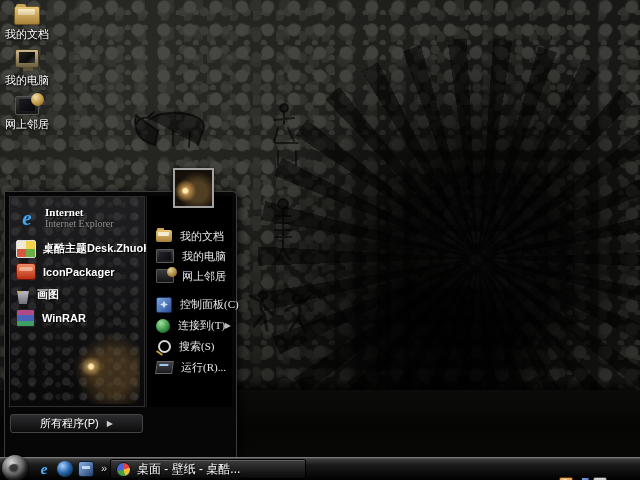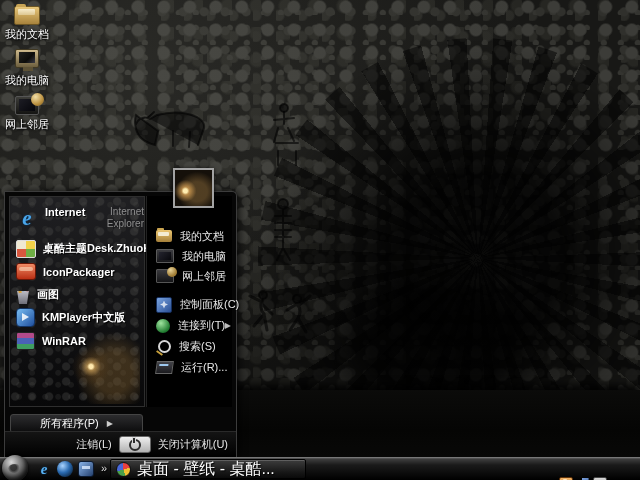--- a/index.html
+++ b/index.html
@@ -59,21 +59,21 @@
       linear-gradient(180deg, rgba(40,40,42,0.5), rgba(0,0,0,0.65));
     background-size:17px 15px,13px 12px,100% 100%;
     border:1px solid #2e2e2e;box-sizing:border-box;padding-top:5px;}
   .lantern-art{position:absolute;left:60px;bottom:2px;width:70px;height:78px;pointer-events:none;
     background:
       radial-gradient(circle at 30% 52%, #ffe9ae 0 2px, rgba(255,200,110,0.55) 4px, rgba(120,80,30,0.18) 10px, rgba(0,0,0,0) 20px),
       radial-gradient(ellipse at 62% 60%, rgba(120,90,45,0.45) 0 30%, rgba(0,0,0,0) 62%);}
   .mi{display:flex;align-items:center;gap:7px;height:23px;padding-left:6px;position:relative;}
   .mi-tall{height:32px;margin-bottom:3px;}
   .mi-label{font-size:11px;font-weight:bold;color:#fff;text-shadow:1px 1px 1px #000;white-space:nowrap;}
-  .mi-text{display:flex;flex-direction:row;line-height:12px;}
+  .mi-text{display:flex;flex-direction:column;line-height:12px;font-family:Liberation Serif, serif;}
   .mi-sub{font-size:10px;color:#8f8f8f;font-weight:normal;text-align:right;}
   .ic{flex:0 0 auto;position:relative;}
   .ie-ic{width:22px;height:22px;color:#4aa6ea;font:italic bold 21px "Liberation Serif","DejaVu Serif",serif;
     text-align:center;line-height:22px;text-shadow:0 0 2px #0a3a6a;}
   .zhuoku-ic{width:18px;height:16px;border:1px solid #ddd;border-radius:2px;
     background:conic-gradient(#f2d24a 0 25%, #6fae45 0 50%, #d8573f 0 75%, #efe8d2 0);}
   .iconpkg-ic{width:18px;height:15px;border-radius:3px;background:linear-gradient(180deg,#f08a64,#b92f14);border:1px solid #6b1606;}
   .iconpkg-ic::before{content:"";position:absolute;left:2px;top:3px;right:2px;height:4px;background:rgba(255,230,200,0.55);border-radius:2px;}
   .paint-ic{width:14px;height:13px;margin-top:6px;background:linear-gradient(180deg,#bdbdc6,#6e6e78);
     clip-path:polygon(8% 0,92% 0,78% 100%,22% 100%);}
@@ -86,21 +86,21 @@
   .pad-ic::after{content:"";position:absolute;left:2px;right:2px;top:6px;height:8px;
     background:repeating-linear-gradient(180deg,#8aa0b8 0 1px,rgba(0,0,0,0) 1px 3px);}
   .all-programs{position:absolute;left:5px;bottom:24px;width:133px;height:19px;
     display:flex;align-items:center;justify-content:center;gap:8px;
     background:linear-gradient(180deg,#2c2c2e,#0c0c0d);border:1px solid #444;border-radius:3px;box-sizing:border-box;}
   .ap-label{font-size:11px;font-weight:normal;color:#fff;}
   .ap-arrow{font-size:8px;color:#ccc;}
   .menu-right{position:absolute;left:141px;top:4px;right:4px;bottom:50px;background:#000;
     border-left:1px solid #222;box-sizing:border-box;padding-top:30px;}
   .pr{display:flex;align-items:center;gap:8px;height:20px;padding-left:9px;position:relative;}
-  .pr-sys{height:21px;}
+  .pr-sys{height:21px;font-family:Liberation Serif, serif;}
   .pr-label{font-size:11px;color:#e8e8e8;text-shadow:1px 1px 1px #000;white-space:nowrap;}
   .group-gap{height:8px;}
   .sub-arrow{position:absolute;right:1px;font-size:8px;color:#bbb;}
   .fold-ic{width:16px;height:12px;background:linear-gradient(180deg,#eec873,#a5803a);border-radius:2px;}
   .fold-ic::before{content:"";position:absolute;left:1px;top:-2px;width:7px;height:2px;background:#caa450;border-radius:1px 1px 0 0;}
   .fold-ic::after{content:"";position:absolute;left:2px;top:2px;width:11px;height:4px;background:#f4ecd2;border-radius:1px;}
   .comp-ic{width:16px;height:12px;background:linear-gradient(180deg,#3c3c40,#17171a);border:1px solid #5a5a5a;border-radius:1px;}
   .comp-ic::before{content:"";position:absolute;left:2px;top:2px;right:2px;bottom:2px;background:linear-gradient(135deg,#24242e,#08080c);}
   .net-ic{width:16px;height:12px;background:linear-gradient(180deg,#3a3a3e,#141416);border:1px solid #555;border-radius:1px;}
   .net-ic::after{content:"";position:absolute;right:-4px;top:-3px;width:10px;height:10px;border-radius:50%;
@@ -139,21 +139,21 @@
   .ql-ie{color:#57b0f0;font:italic bold 15px "Liberation Serif","DejaVu Serif",serif;text-align:center;line-height:16px;text-shadow:0 0 2px #0a3a6a;}
   .ql-globe{border-radius:50%;background:radial-gradient(circle at 35% 30%,#aad4ff,#2a6ab0 45%,#07192e 90%);}
   .ql-app{border-radius:3px;background:linear-gradient(135deg,#8ab4e8,#24406e);border:1px solid #0c1a30;box-sizing:border-box;}
   .ql-app::before{content:"";position:absolute;left:3px;top:4px;right:3px;height:3px;background:rgba(220,235,255,0.8);}
   .chevron{font-size:11px;color:#ddd;line-height:23px;margin-left:2px;text-shadow:1px 1px 1px #000;}
   .task-btn{position:absolute;left:110px;top:2px;width:196px;height:20px;border-radius:2px;
     background:linear-gradient(180deg,#3d3d3d,#161616 70%,#0a0a0a);border:1px solid #000;
     box-shadow:inset 0 1px 0 rgba(255,255,255,0.18);display:flex;align-items:center;gap:6px;padding-left:5px;box-sizing:border-box;}
   .tb-ic{width:13px;height:13px;border-radius:50%;flex:0 0 auto;
     background:conic-gradient(#e84040 0 20%,#f0c030 0 45%,#4aa04a 0 70%,#4868d8 0);border:1px solid #111;}
-  .tb-label{font-size:16px;color:#fff;text-shadow:1px 1px 1px #000;white-space:nowrap;}
+  .tb-label{font-size:12px;color:#fff;text-shadow:1px 1px 1px #000;white-space:nowrap;}
   .tray{position:absolute;right:3px;top:12px;height:30px;display:flex;align-items:center;gap:4px;}
   .tray-arrow{font-size:7px;color:#ddd;margin-right:2px;}
   .ti{width:12px;height:12px;position:relative;}
   .ti-orange{background:linear-gradient(180deg,#f2b468,#b5621c);border-radius:2px;border:1px solid #5e3208;}
   .ti-orange::before{content:"";position:absolute;left:3px;top:1px;width:4px;height:4px;background:#fde3bc;border-radius:1px;}
   .ti-blue{background:linear-gradient(135deg,#8fb4ea,#33589e);clip-path:polygon(0 18%,45% 18%,45% 0,100% 0,100% 82%,55% 82%,55% 100%,0 100%);}
   .ti-ime{background:linear-gradient(180deg,#d8d8d8,#8a8a8a);border-radius:2px;border:1px solid #444;}
   .ti-ime::before{content:"";position:absolute;left:2px;top:3px;width:7px;height:2px;background:#333;box-shadow:0 3px 0 #333;}
   .clock{font-size:11px;color:#fff;margin-left:5px;text-shadow:1px 1px 1px #000;}
 </style>
@@ -213,24 +213,20 @@
       </div>
       <div class="mi">
         <span class="ic iconpkg-ic"></span>
         <span class="mi-label">IconPackager</span>
       </div>
       <div class="mi">
         <span class="ic paint-ic"></span>
         <span class="mi-label">画图</span>
       </div>
       <div class="mi">
-        <span class="ic km-ic"></span>
-        <span class="mi-label">KMPlayer中文版</span>
-      </div>
-      <div class="mi">
         <span class="ic rar-ic"></span>
         <span class="mi-label">WinRAR</span>
       </div>
     </div>
 
     <div class="all-programs">
       <span class="ap-label">所有程序(P)</span>
       <span class="ap-arrow">▶</span>
     </div>
 
@@ -262,27 +258,20 @@
         <span class="pr-label">搜索(S)</span>
       </div>
       <div class="pr pr-sys">
         <span class="ic run-ic"></span>
         <span class="pr-label">运行(R)...</span>
       </div>
     </div>
 
     <div class="user-pic"></div>
 
-    <div class="menu-bottom">
-      <span class="footer-label">注销(L)</span>
-      <span class="power-btn">
-        <span class="power-glyph"></span>
-      </span>
-      <span class="footer-label">关闭计算机(U)</span>
-    </div>
   </div>
 
   <div class="taskbar">
     <div class="orb"></div>
     <div class="ql">
       <span class="ql-ic ql-ie">e</span>
       <span class="ql-ic ql-globe"></span>
       <span class="ql-ic ql-app"></span>
       <span class="chevron">»</span>
     </div>

